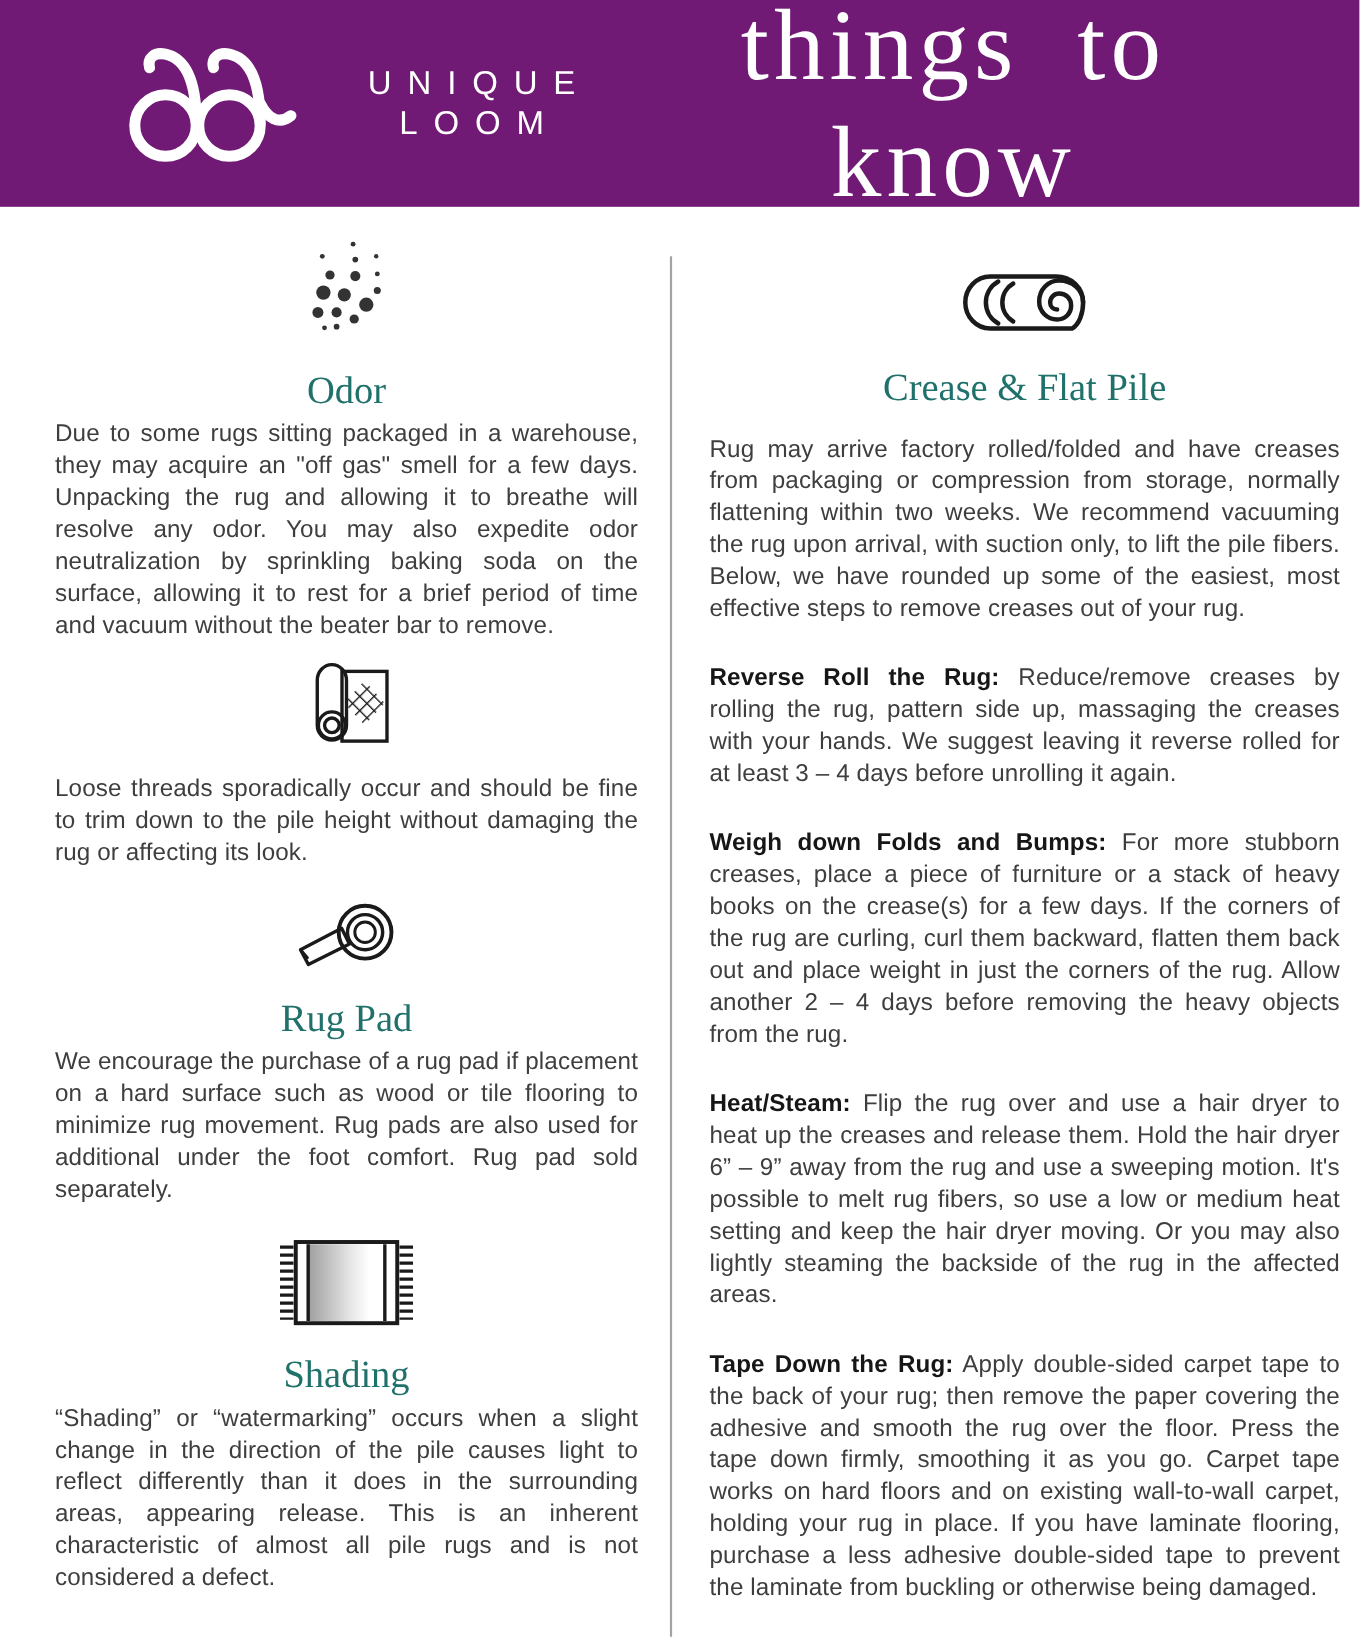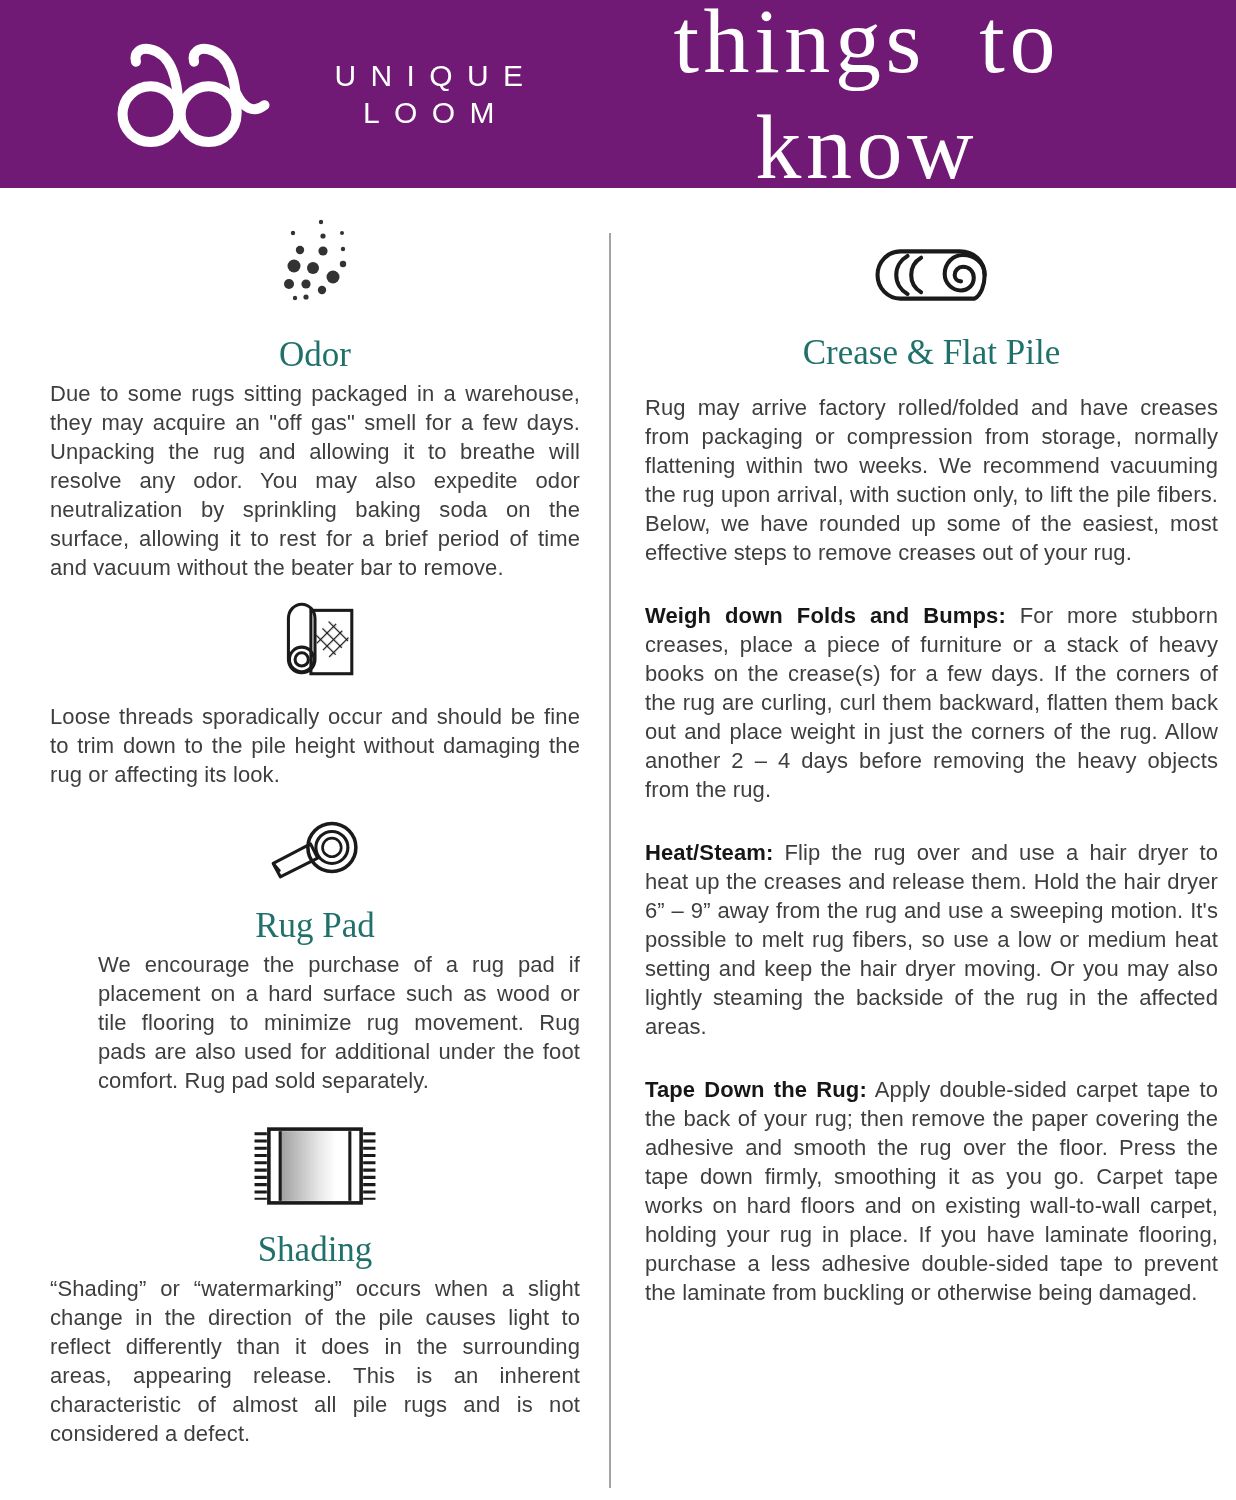--- a/index.html
+++ b/index.html
@@ -29,21 +29,21 @@
   p.body{font-size:22px;line-height:29px;color:#3E3E3E;text-align:justify;margin:4px 0 0 0;
      letter-spacing:0.005em;}
   p.body strong{color:#161616;font-weight:700;}
 
   
   .sec1 .icon-row{margin-top:20px;margin-bottom:26px;}
   .sec1 p.body{margin-bottom:12px;}
   .sec2 .icon-row{margin-bottom:16px;}
   .sec2 p.body{margin-bottom:30px;}
   .sec3 .icon-row{margin-bottom:22px;}
-  .sec3 p.body{margin-bottom:30px;margin-left:48px;}
+  .sec3 p.body{margin-bottom:30px;}
   .sec4 .icon-row{margin-bottom:22px;}
 
   
   .col-right .icon-row{margin-top:58px;margin-bottom:28px;}
   .col-right p.intro{margin-top:20px;}
   .col-right p.tip{margin-top:34px;}
 
   svg .ln{stroke:#1a1a1a;fill:none;stroke-linecap:round;stroke-linejoin:round;}
 </style>
 </head>
@@ -168,20 +168,21 @@
         <svg width="118" height="58" viewBox="0 0 130 62">
           <path class="ln" d="M30,5 A25,26 0 0 0 30,57 L112,57 C119,53 123,42 123,31 C123,16 111,5 96,5 Z" stroke-width="4.5" fill="#ffffff"></path>
           <path class="ln" d="M123,31 C123,18 112,9 99,9 C88,9 79,18 79,30 C79,40 87,48 97,48 C105,48 111,42 111,34 C111,27 106,22 99,22 C94,22 90,26 90,31 C90,35 93,38 97,38" stroke-width="4.5"></path>
           <path class="ln" d="M38,10 A24,24 0 0 0 38,52" stroke-width="4.5"></path>
           <path class="ln" d="M53,12 A22,22 0 0 0 53,50" stroke-width="4.5"></path>
         </svg>
       </div>
       <h2>Crease &amp; Flat Pile</h2>
       <p class="body intro">Rug may arrive factory rolled/folded and have creases from packaging or compression from storage, normally flattening within two weeks. We recommend vacuuming the rug upon arrival, with suction only, to lift the pile fibers. Below, we have rounded up some of the easiest, most effective steps to remove creases out of your rug.</p>
 
+      <p class="body tip"><strong>Reverse Roll the Rug:</strong> <span>Reduce/remove creases by rolling the rug, pattern side up, massaging the creases with your hands. We suggest leaving it reverse rolled for at least 3 – 4 days before unrolling it again.</span></p>
 
       <p class="body tip"><strong>Weigh down Folds and Bumps:</strong> <span>For more stubborn creases, place a piece of furniture or a stack of heavy books on the crease(s) for a few days. If the corners of the rug are curling, curl them backward, flatten them back out and place weight in just the corners of the rug. Allow another 2 – 4 days before removing the heavy objects from the rug.</span></p>
 
       <p class="body tip"><strong>Heat/Steam:</strong> <span>Flip the rug over and use a hair dryer to heat up the creases and release them. Hold the hair dryer 6” – 9” away from the rug and use a sweeping motion. It's possible to melt rug fibers, so use a low or medium heat setting and keep the hair dryer moving. Or you may also lightly steaming the backside of the rug in the affected areas.</span></p>
 
       <p class="body tip"><strong>Tape Down the Rug:</strong> <span>Apply double-sided carpet tape to the back of your rug; then remove the paper covering the adhesive and smooth the rug over the floor. Press the tape down firmly, smoothing it as you go. Carpet tape works on hard floors and on existing wall-to-wall carpet, holding your rug in place. If you have laminate flooring, purchase a less adhesive double-sided tape to prevent the laminate from buckling or otherwise being damaged.</span></p>
 
     </div>
   </div>
 </div>

